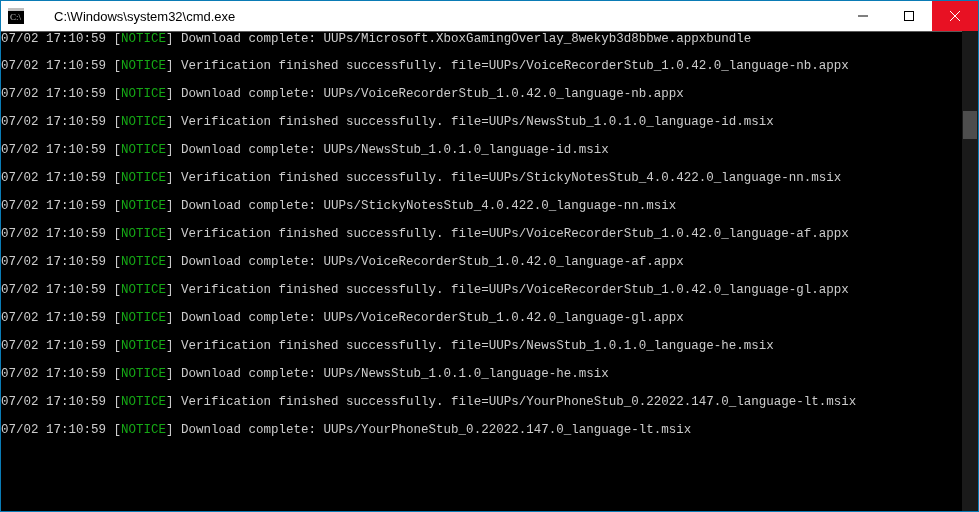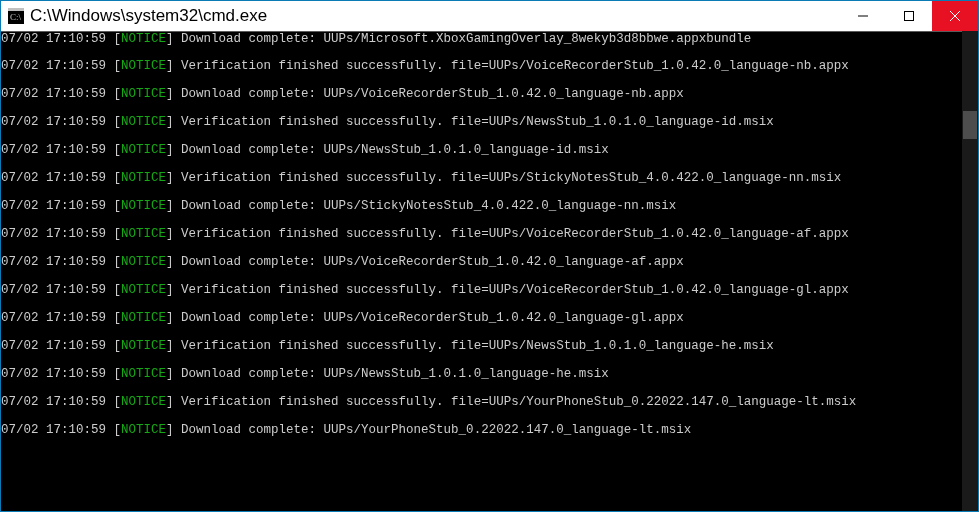--- a/index.html
+++ b/index.html
@@ -27,25 +27,26 @@
     width: 16px;
     height: 16px;
     margin-left: 7px;
     margin-right: 6px;
     display: inline-flex;
     align-items: center;
     justify-content: center;
   }
   .titlebar-icon svg { width: 16px; height: 16px; }
   .titlebar-title {
-    font-size: 17px;
+    font-size: 13px;
     color: #000;
     flex: 1;
     white-space: nowrap;
     overflow: hidden;
+    margin-left: 24px;
   }
   .titlebar-controls {
     display: flex;
     height: 100%;
   }
   .tb-btn {
     width: 46px;
     height: 100%;
     display: flex;
     align-items: center;

